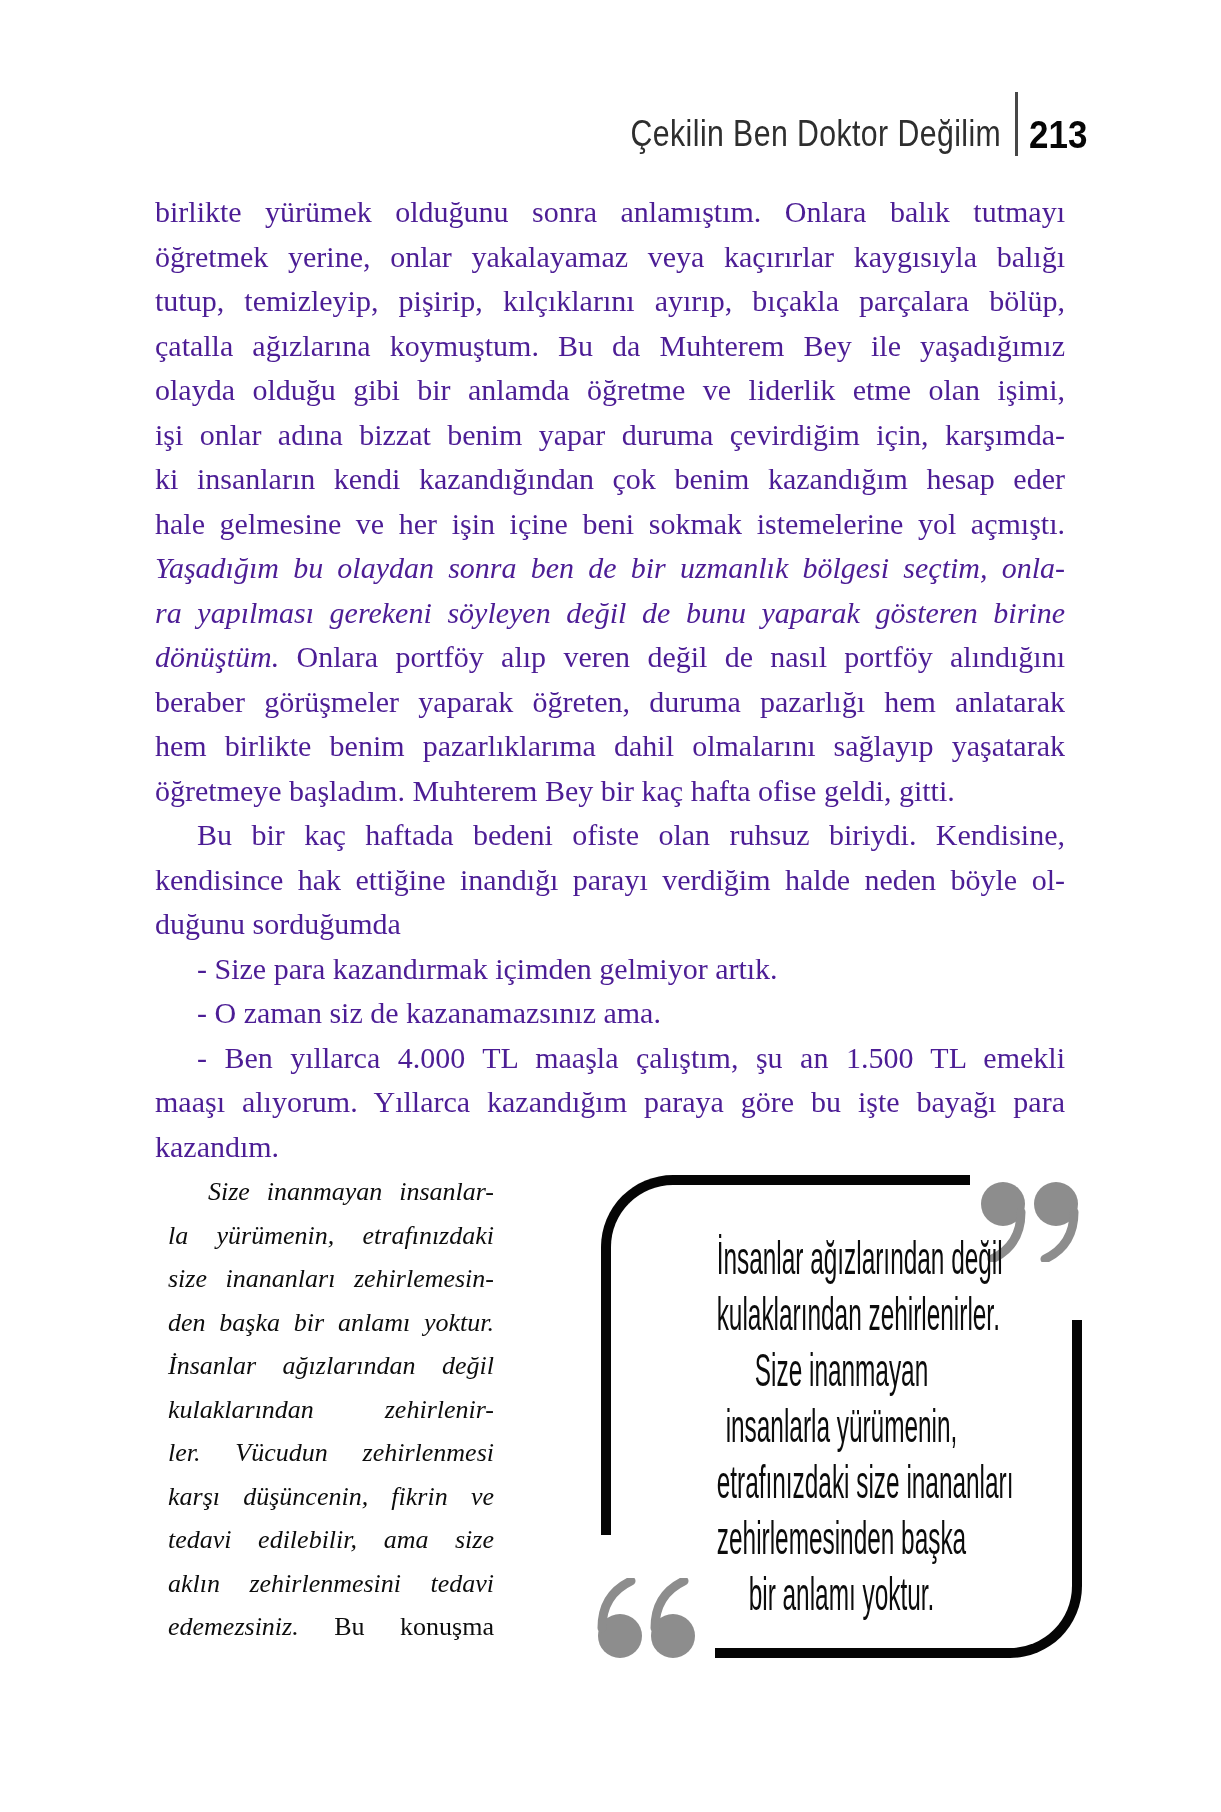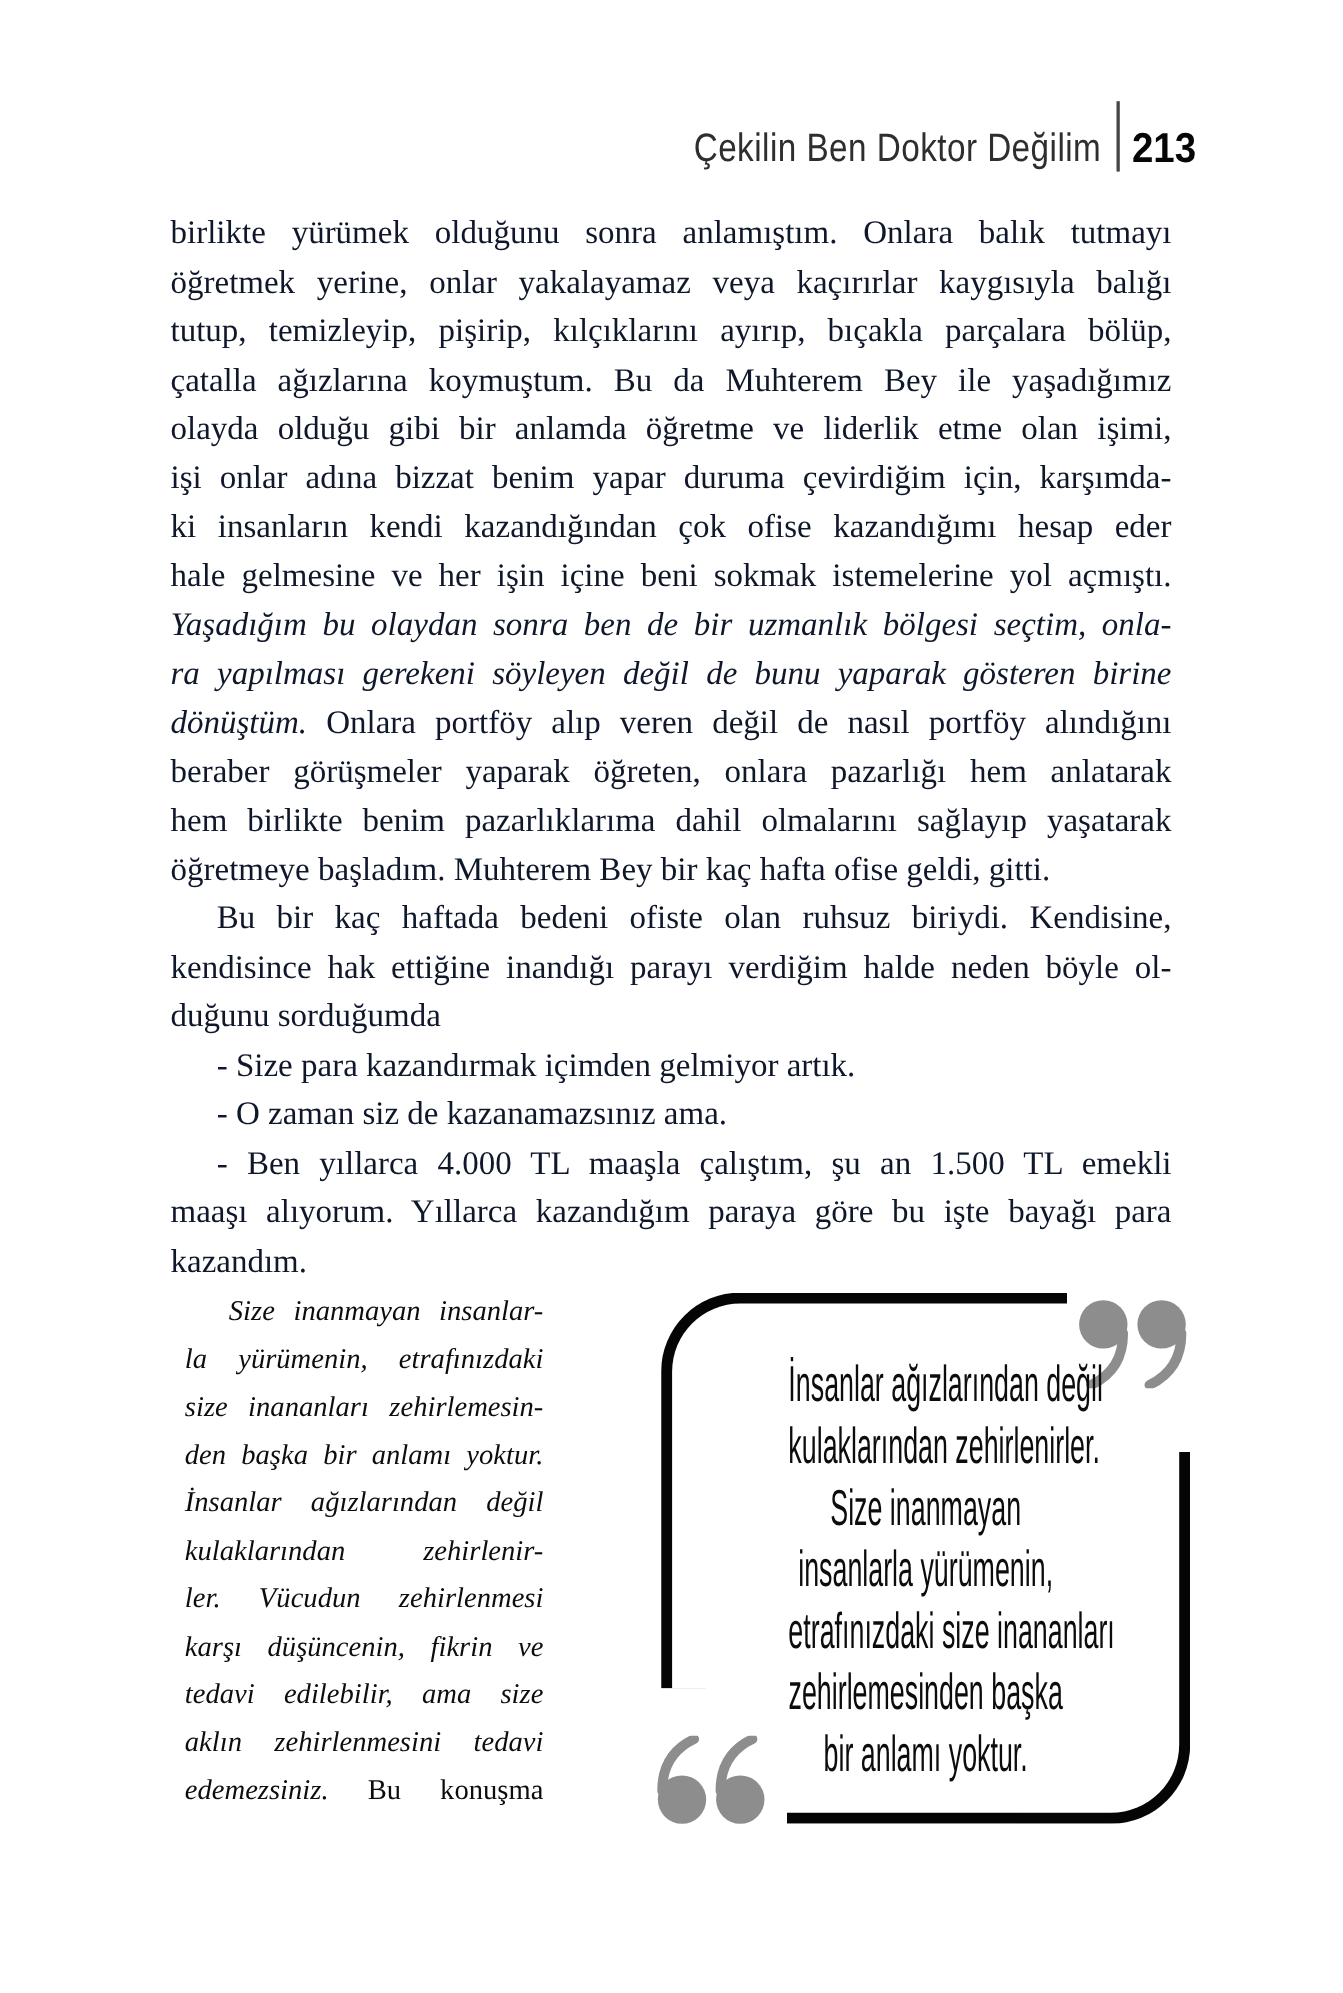--- a/index.html
+++ b/index.html
@@ -25,21 +25,21 @@
     font-family:"Liberation Sans", sans-serif;
     font-weight:700; font-size:38px; line-height:1; color:#060606;
     transform:scaleX(0.92); transform-origin:0 100%;
     padding-bottom:2px;
   }
 
   
   .body-text { position:absolute; left:155px; top:190px; width:910px; }
   .b-line {
     font-family:"Liberation Serif", serif; font-size:30px;
-    line-height:44.5px; height:44.5px; color:#0f172a;
+    line-height:44.5px; height:44.5px; color:#4c1d95;
   }
   .just { text-align:justify; text-align-last:justify; }
   .left { text-align:left; }
   .ind  { padding-left:42px; }
   .it   { font-style:italic; }
 
   
   .two-col { position:absolute; left:168px; top:1170px; width:910px; height:580px; }
   .left-col { position:absolute; left:0; top:0; width:326px; }
   .lc-line {
@@ -83,26 +83,26 @@
     <span class="header-num">213</span>
   </div>
 
   <div class="body-text" id="body-text">
       <div class="b-line just">birlikte yürümek olduğunu sonra anlamıştım. Onlara balık tutmayı</div>
       <div class="b-line just">öğretmek yerine, onlar yakalayamaz veya kaçırırlar kaygısıyla balığı</div>
       <div class="b-line just">tutup, temizleyip, pişirip, kılçıklarını ayırıp, bıçakla parçalara bölüp,</div>
       <div class="b-line just">çatalla ağızlarına koymuştum. Bu da Muhterem Bey ile yaşadığımız</div>
       <div class="b-line just">olayda olduğu gibi bir anlamda öğretme ve liderlik etme olan işimi,</div>
       <div class="b-line just">işi onlar adına bizzat benim yapar duruma çevirdiğim için, karşımda-</div>
-      <div class="b-line just">ki insanların kendi kazandığından çok ofise kazandığımı hesap eder</div>
+      <div class="b-line just">ki insanların kendi kazandığından çok benim kazandığım hesap eder</div>
       <div class="b-line just">hale gelmesine ve her işin içine beni sokmak istemelerine yol açmıştı.</div>
       <div class="b-line just it">Yaşadığım bu olaydan sonra ben de bir uzmanlık bölgesi seçtim, onla-</div>
       <div class="b-line just it">ra yapılması gerekeni söyleyen değil de bunu yaparak gösteren birine</div>
       <div class="b-line just"><span class="it">dönüştüm.</span><span> Onlara portföy alıp veren değil de nasıl portföy alındığını</span></div>
-      <div class="b-line just">beraber görüşmeler yaparak öğreten, onlara pazarlığı hem anlatarak</div>
+      <div class="b-line just">beraber görüşmeler yaparak öğreten, duruma pazarlığı hem anlatarak</div>
       <div class="b-line just">hem birlikte benim pazarlıklarıma dahil olmalarını sağlayıp yaşatarak</div>
       <div class="b-line left">öğretmeye başladım. Muhterem Bey bir kaç hafta ofise geldi, gitti.</div>
       <div class="b-line just ind">Bu bir kaç haftada bedeni ofiste olan ruhsuz biriydi. Kendisine,</div>
       <div class="b-line just">kendisince hak ettiğine inandığı parayı verdiğim halde neden böyle ol-</div>
       <div class="b-line left">duğunu sorduğumda</div>
       <div class="b-line left ind">- Size para kazandırmak içimden gelmiyor artık.</div>
       <div class="b-line left ind">- O zaman siz de kazanamazsınız ama.</div>
       <div class="b-line just ind">- Ben yıllarca 4.000 TL maaşla çalıştım, şu an 1.500 TL emekli</div>
       <div class="b-line just">maaşı alıyorum. Yıllarca kazandığım paraya göre bu işte bayağı para</div>
       <div class="b-line left">kazandım.</div>

